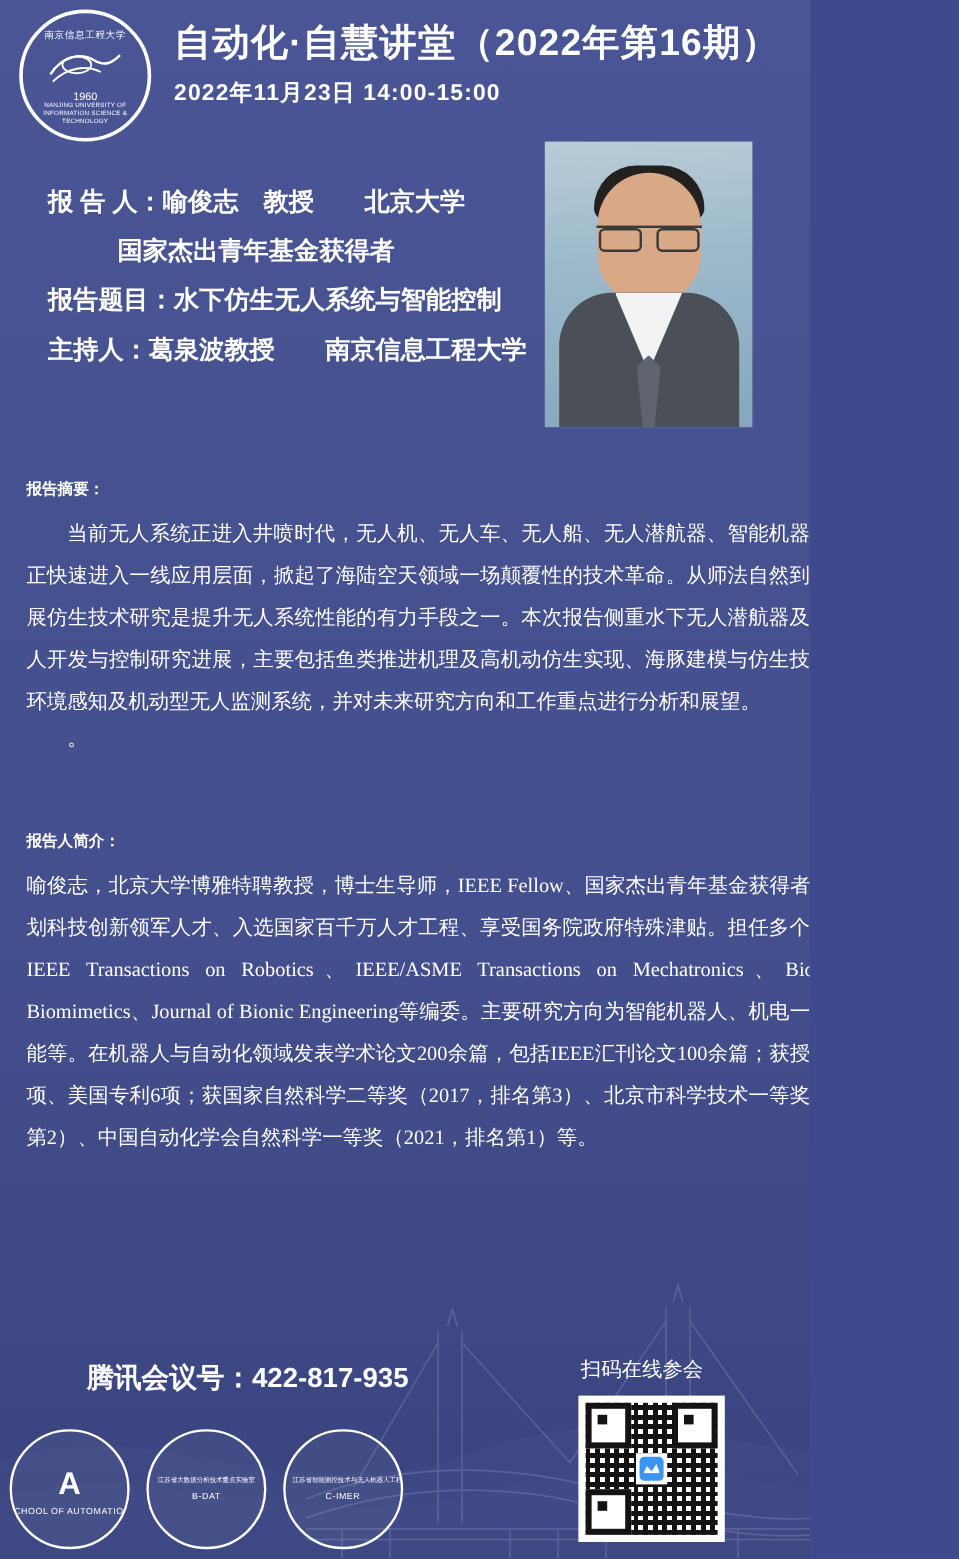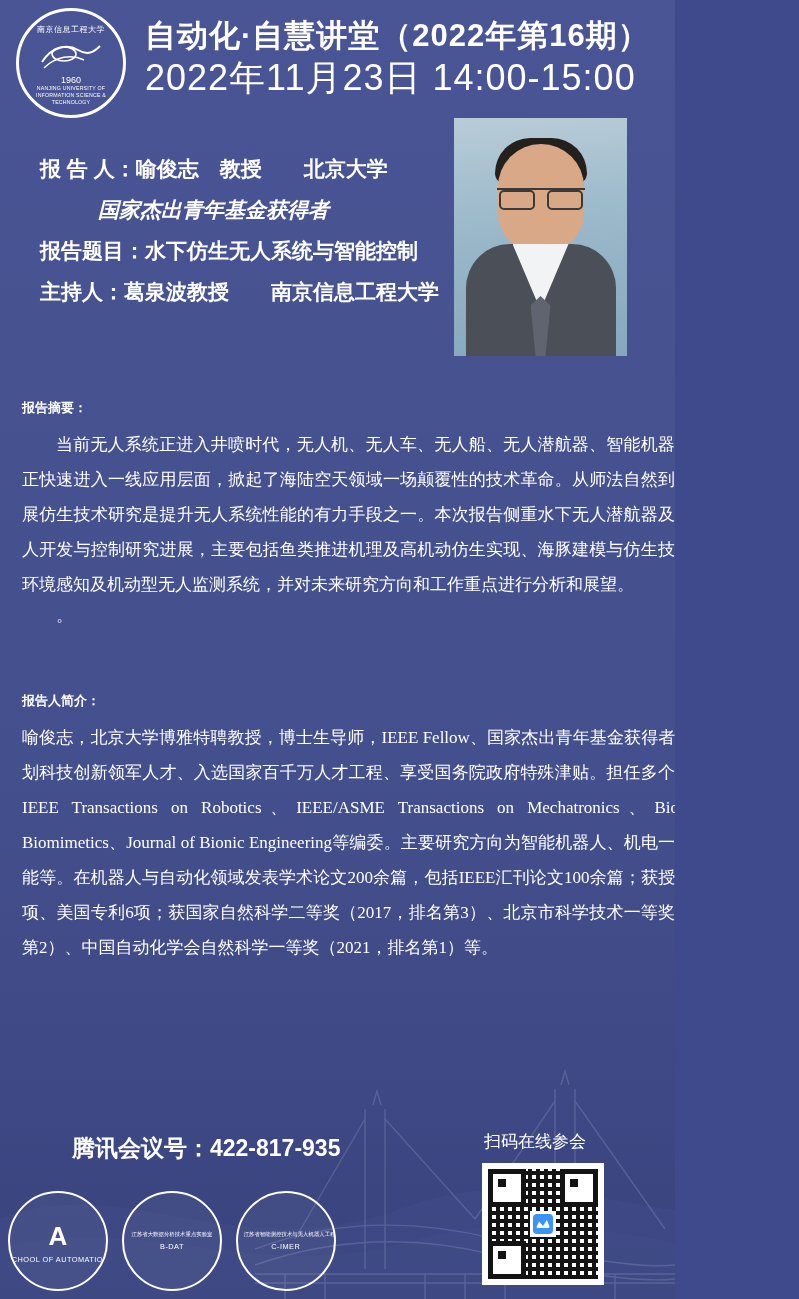--- a/index.html
+++ b/index.html
@@ -96,22 +96,22 @@
     color: #ffffff;
   }
   .title-line1 {
     font-size: 31px;
     font-weight: bold;
     letter-spacing: 1px;
     line-height: 44px;
     white-space: nowrap;
   }
   .title-line2 {
-    font-size: 36px;
-    font-weight: normal;
+    font-size: 19px;
+    font-weight: bold;
     letter-spacing: 1px;
     line-height: 40px;
     white-space: nowrap;
   }
 
   
   .info-block {
     position: absolute;
     left: 40px;
     top: 148px;
@@ -119,21 +119,20 @@
     color: #ffffff;
   }
   .info-line {
     font-size: 21px;
     font-weight: bold;
     line-height: 41px;
     white-space: nowrap;
   }
   .info-line.indent {
     padding-left: 58px;
-    font-style: italic;
   }
   .photo {
     position: absolute;
     right: 48px;
     top: 118px;
     width: 173px;
     height: 238px;
     background: linear-gradient(175deg, #b9ccd8 0%, #9dbacb 40%, #86a7bd 100%);
     overflow: hidden;
   }

